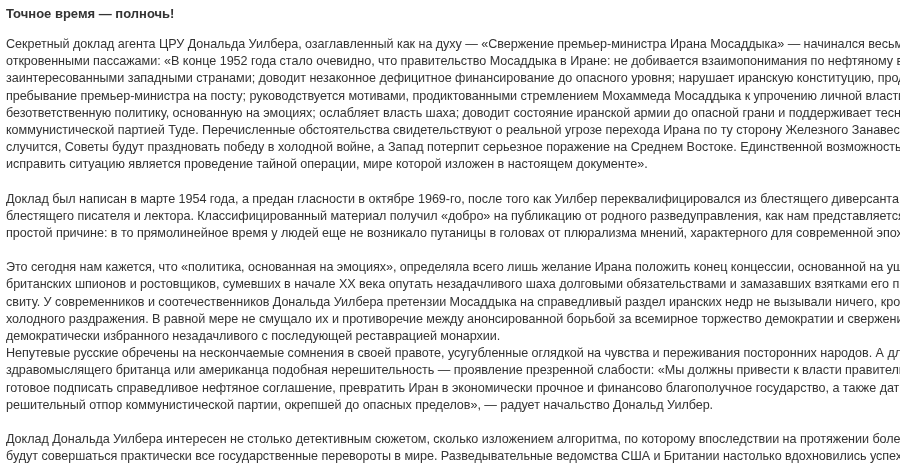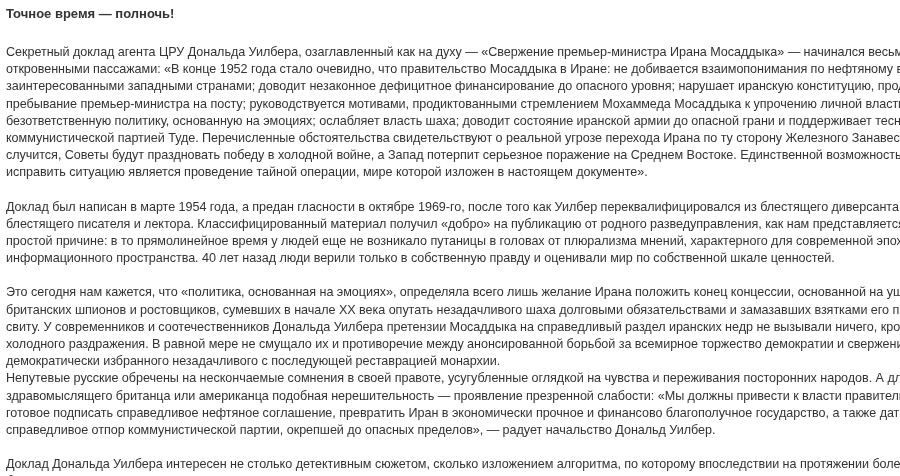--- a/index.html
+++ b/index.html
@@ -4,21 +4,21 @@
 <style>
   html, body { margin: 0; padding: 0; background: #ffffff; }
   body {
     width: 900px; height: 476px; overflow: hidden;
     font-family: "Liberation Sans", sans-serif;
     color: #333333;
   }
   .page { padding: 4px 6px 0 6px; }
   .title {
     font-weight: bold; font-size: 13px; line-height: 17px;
-    margin: 1px 0 22px 0; color: #333333;
+    margin: 1px 0 14px 0; color: #333333;
   }
   .para {
     font-size: 12.6px; line-height: 17.2px; margin: 0 0 17px 0;
     letter-spacing: -0.05px;
   }
   .para.tight { margin-bottom: 0; }
   .line { display: block; white-space: nowrap; }
 </style>
 </head>
 <body>
@@ -34,36 +34,35 @@
     <span class="line">безответственную политику, основанную на эмоциях; ослабляет власть шаха; доводит состояние иранской армии до опасной грани и поддерживает тесные связи с</span>
     <span class="line">коммунистической партией Туде. Перечисленные обстоятельства свидетельствуют о реальной угрозе перехода Ирана по ту сторону Железного Занавеса. Если это</span>
     <span class="line">случится, Советы будут праздновать победу в холодной войне, а Запад потерпит серьезное поражение на Среднем Востоке. Единственной возможностью</span>
     <span class="line">исправить ситуацию является проведение тайной операции, мире которой изложен в настоящем документе».</span>
   </p>
 
   <p class="para">
     <span class="line">Доклад был написан в марте 1954 года, а предан гласности в октябре 1969-го, после того как Уилбер переквалифицировался из блестящего диверсанта в</span>
     <span class="line">блестящего писателя и лектора. Классифицированный материал получил «добро» на публикацию от родного разведуправления, как нам представляется, по</span>
     <span class="line">простой причине: в то прямолинейное время у людей еще не возникало путаницы в головах от плюрализма мнений, характерного для современной эпохи единого</span>
-    <span class="line">информационного пространства. 40 лет назад люди верили только в собственную правду и оценивали мир по собственной шкале ценностей.</span>
   </p>
 
   <p class="para tight">
     <span class="line">Это сегодня нам кажется, что «политика, основанная на эмоциях», определяла всего лишь желание Ирана положить конец концессии, основанной на ушлости</span>
     <span class="line">британских шпионов и ростовщиков, сумевших в начале XX века опутать незадачливого шаха долговыми обязательствами и замазавших взятками его придворную</span>
     <span class="line">свиту. У современников и соотечественников Дональда Уилбера претензии Мосаддыка на справедливый раздел иранских недр не вызывали ничего, кроме</span>
     <span class="line">холодного раздражения. В равной мере не смущало их и противоречие между анонсированной борьбой за всемирное торжество демократии и свержением</span>
     <span class="line">демократически избранного незадачливого с последующей реставрацией монархии.</span>
   </p>
 
   <p class="para">
     <span class="line">Непутевые русские обречены на нескончаемые сомнения в своей правоте, усугубленные оглядкой на чувства и переживания посторонних народов. А для</span>
     <span class="line">здравомыслящего британца или американца подобная нерешительность — проявление презренной слабости: «Мы должны привести к власти правительство,</span>
     <span class="line">готовое подписать справедливое нефтяное соглашение, превратить Иран в экономически прочное и финансово благополучное государство, а также дать</span>
-    <span class="line">справедливое отпор коммунистической партии, окрепшей до опасных пределов», — радует начальство Дональд Уилбер.</span>
+    <span class="line">решительный отпор коммунистической партии, окрепшей до опасных пределов», — радует начальство Дональд Уилбер.</span>
   </p>
 
   <p class="para">
     <span class="line">Доклад Дональда Уилбера интересен не столько детективным сюжетом, сколько изложением алгоритма, по которому впоследствии на протяжении более полувека</span>
     <span class="line">будут совершаться практически все государственные перевороты в мире. Разведывательные ведомства США и Британии настолько вдохновились успехом в Иране,</span>
 
   </p>
 </div>
 
 </body></html>

